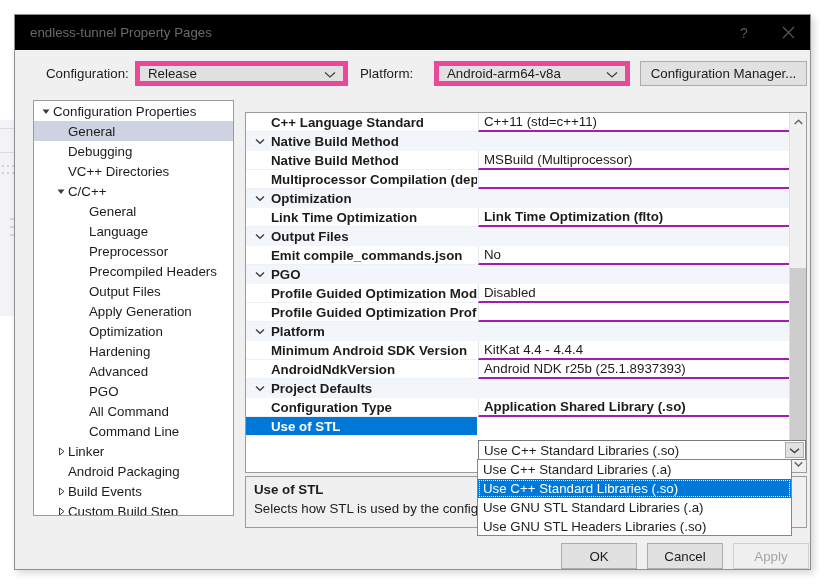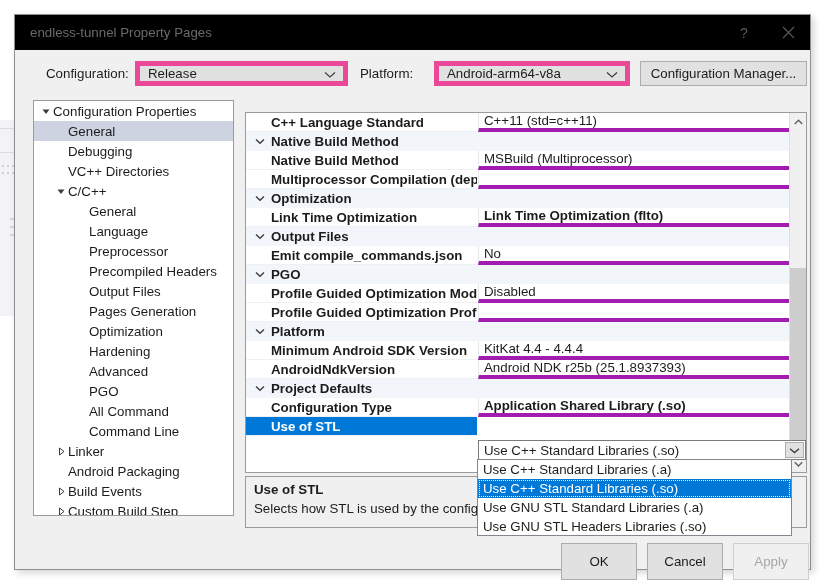--- a/index.html
+++ b/index.html
@@ -113,21 +113,21 @@
     display: flex; align-items: center; overflow: hidden; white-space: nowrap; font-weight: bold;
   }
   .prow .pval {
     position: absolute; left: 232px; top: 0; right: 0; height: 19px;
     display: flex; align-items: center; overflow: hidden; white-space: nowrap;
     padding-left: 5px;
   }
   .prow.cat { background: #f2f5fa; }
   .prow.cat .pname { font-weight: bold; padding-left: 0; }
   .prow.leaf .pname { padding-left: 25px; border-bottom: 1px solid #edf0f4;}
-  .prow.leaf .pval  { border-bottom: 4px solid #a21caf; border-left: 1px solid #e4e7ec;}
+  .prow.leaf .pval  { border-bottom: 2px solid #a21caf; border-left: 1px solid #e4e7ec;}
   .prow .twc {
     position: absolute; left: 7px; top: 0; height: 19px; width: 14px;
     display: flex; align-items: center; justify-content: center;
   }
   .bold-val .pval { font-weight: bold; }
   .dim .pname, .dim .pval { color: #a0a0a0; }
   .prow.selrow .pname { background: #0078d7; color: #ffffff; padding-left: 25px; }
 
   
   #editor-cell {
@@ -185,21 +185,21 @@
     position: absolute; left: 8px; top: 5px;
     font-size: 13.3px; font-weight: bold; color: #1c1c1c; white-space: nowrap;
   }
   #desc-body {
     position: absolute; left: 8px; top: 24px; right: 6px;
     font-size: 13.3px; color: #1c1c1c; white-space: nowrap; overflow: hidden;
   }
 
   
   .btn {
-    position: absolute; top: 528px; width: 76px; height: 37px;
+    position: absolute; top: 528px; width: 76px; height: 26px;
     background: #e1e1e1; border: 1px solid #acacac;
     font-size: 13.3px; color: #1c1c1c;
     display: flex; align-items: center; justify-content: center;
     cursor: default;
   }
   #ok-btn     { left: 546px; }
   #cancel-btn { left: 632px; }
   #apply-btn  { left: 718px; color: #a6a6a6; border-color: #cfcfcf;
                 background: #f0f0f0; }
 </style>
@@ -305,21 +305,21 @@
       <div class="tree-item d2">
         <span class="tw"></span>
         <span>Precompiled Headers</span>
       </div>
       <div class="tree-item d2">
         <span class="tw"></span>
         <span>Output Files</span>
       </div>
       <div class="tree-item d2">
         <span class="tw"></span>
-        <span>Pages Generation</span>
+        <span>Apply Generation</span>
       </div>
       <div class="tree-item d2">
         <span class="tw"></span>
         <span>Optimization</span>
       </div>
       <div class="tree-item d2">
         <span class="tw"></span>
         <span>Hardening</span>
       </div>
       <div class="tree-item d2">

